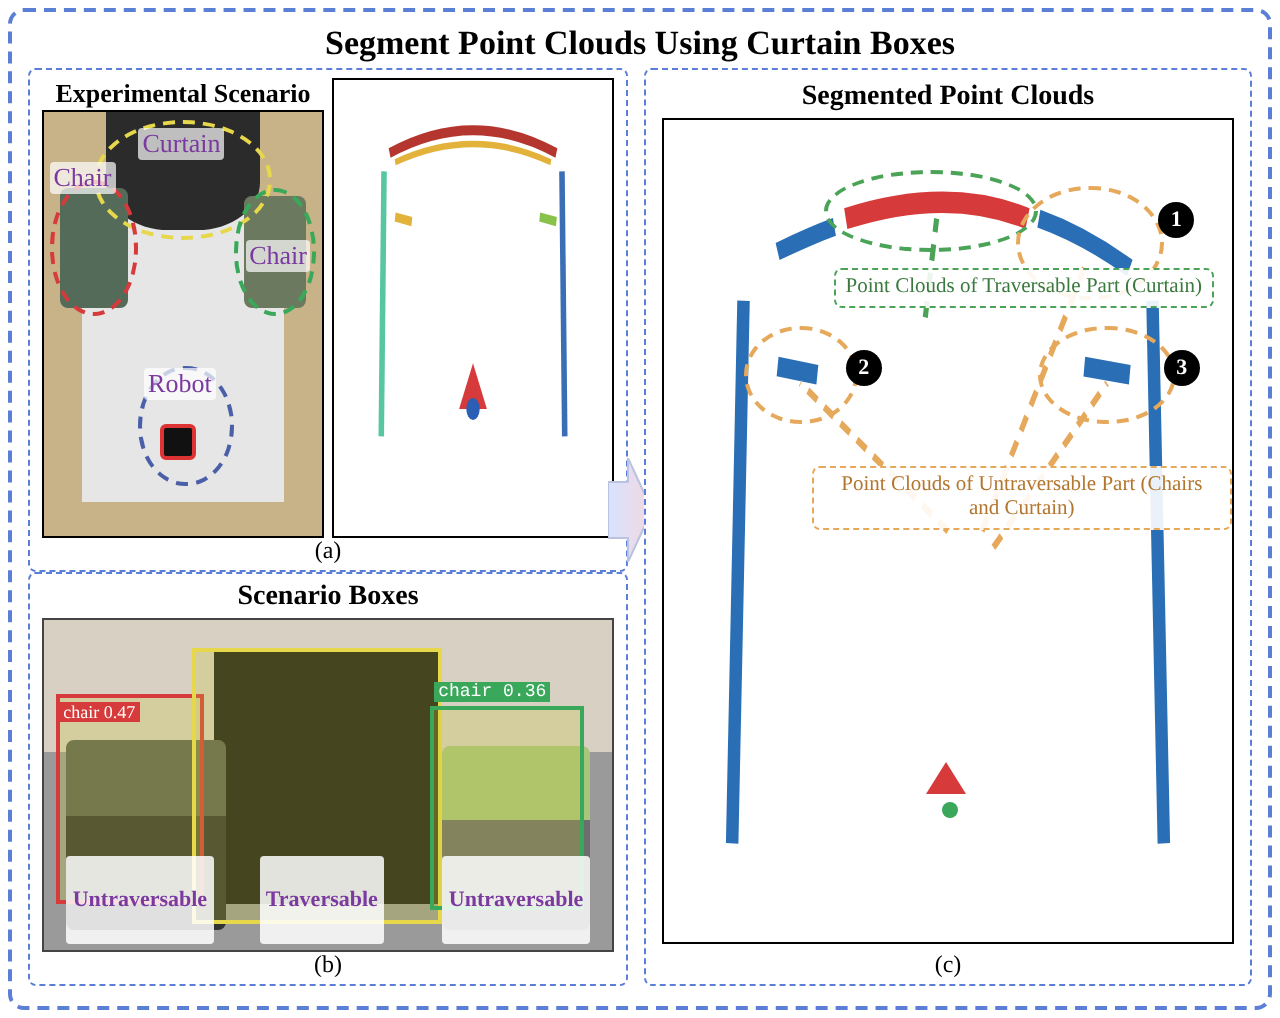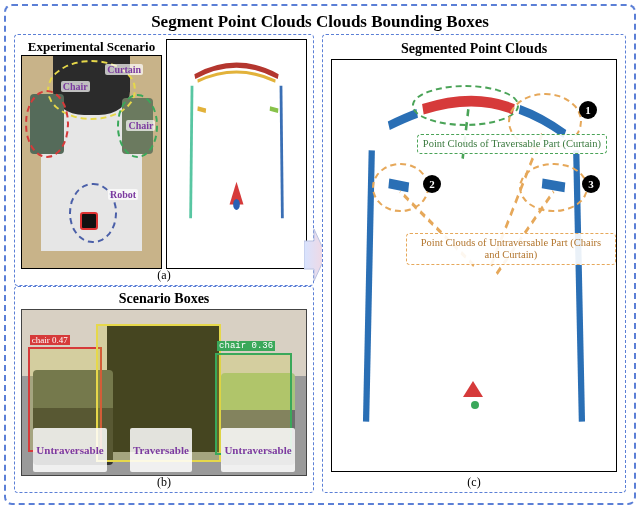--- a/index.html
+++ b/index.html
@@ -128,27 +128,26 @@
     position: absolute; border: 2px dashed #d63a3a; border-radius: 50%;
   }
   .dash-oval-g {
     position: absolute; border: 2px dashed #3aa85a; border-radius: 50%;
   }
   .dash-oval-b {
     position: absolute; border: 2px dashed #4a5fa8; border-radius: 50%;
   }
   .s-label {
     position: absolute;
-    font-size: 10px;
-    font-weight: bold;
+    font-size: 13px;
+    font-weight: normal;
     background: rgba(255,255,255,0.7);
     padding: 0 2px;
     border-radius: 2px;
     color: #7b3aa0;
-    margin-left: 36px;
   }
   
   .pc-box {
     flex: 1;
     border: 1px solid #000;
     background: #fff;
     position: relative;
     overflow: hidden;
   }
   
@@ -230,21 +229,21 @@
     left: 298px; top: 50%;
     transform: translateY(-50%);
     width: 22px; height: 52px;
     pointer-events: none;
   }
 </style>
 </head>
 <body>
 
 <div class="outer">
-  <div class="main-title">Segment Point Clouds Clouds Bounding Boxes</div>
+  <div class="main-title">Segment Point Clouds Using Curtain Boxes</div>
 
   <div class="content">
 
     <div class="left-col">
 
       <div class="panel panel-a">
         <div class="panel-a-row">
           <div class="half">
             <div class="sub-title-sm">Experimental Scenario</div>
             <div class="scenario">
@@ -287,21 +286,21 @@
       </div>
 
       <div class="panel panel-b">
         <div class="sub-title">Scenario  Boxes</div>
         <div class="bb-img">
           <div class="curtain-b"></div>
           <div class="chair-lb"></div>
           <div class="chair-rb"></div>
 
           <div class="bbox" style="left:2%; top:22%; width:26%; height:64%; border-color:#d63a3a;">
-            <span class="bbox-label" style="background:#d63a3a;">chair 0.47</span>
+            <span class="bbox-label" style="background:#d63a3a;margin-top:16px;">chair 0.47</span>
           </div>
           <div class="bbox" style="left:26%; top:8%; width:44%; height:84%; border-color:#e6d84a;"></div>
           <div class="bbox" style="left:68%; top:26%; width:27%; height:62%; border-color:#3aa85a;font-family:Liberation Mono, monospace;">
             <span class="bbox-label" style="background:#3aa85a;">chair 0.36</span>
           </div>
 
           <span class="trav-label" style="left:4%; bottom:2%;">Untraversable</span>
           <span class="trav-label" style="left:38%; bottom:2%;">Traversable</span>
           <span class="trav-label" style="right:4%; bottom:2%;">Untraversable</span>
         </div>

